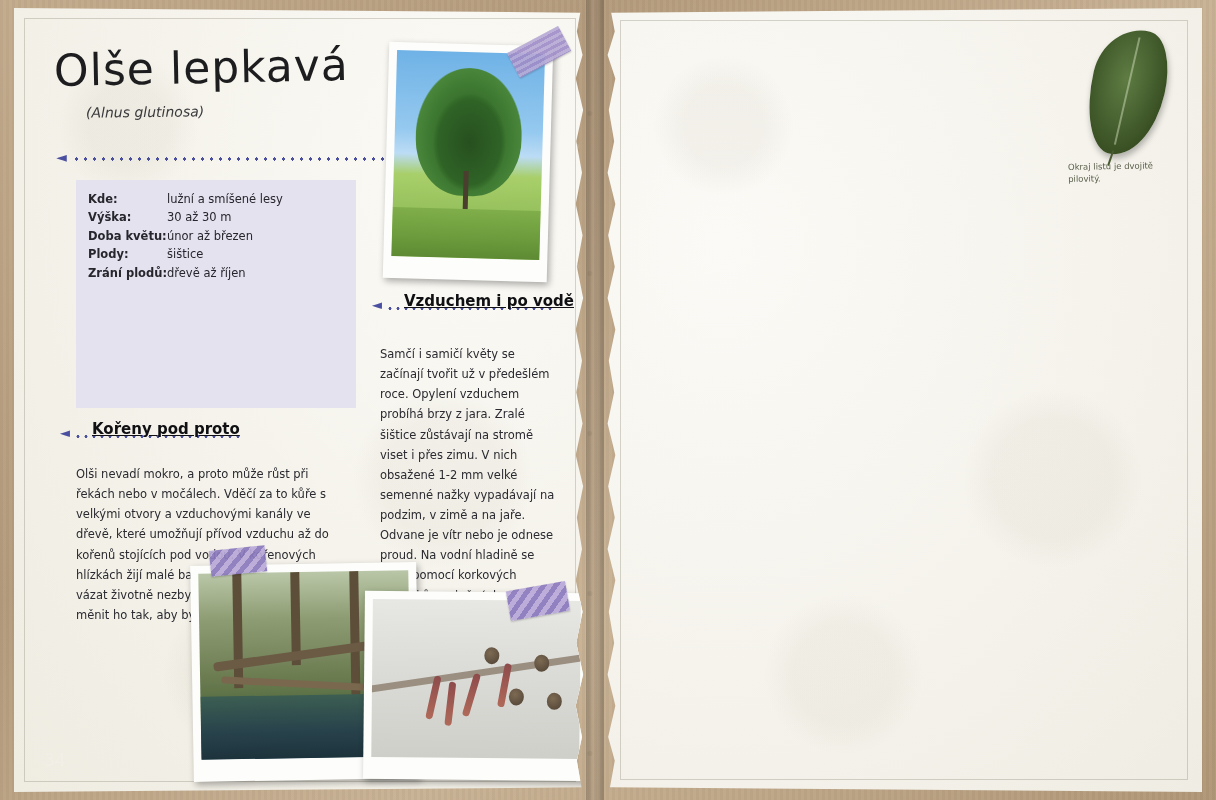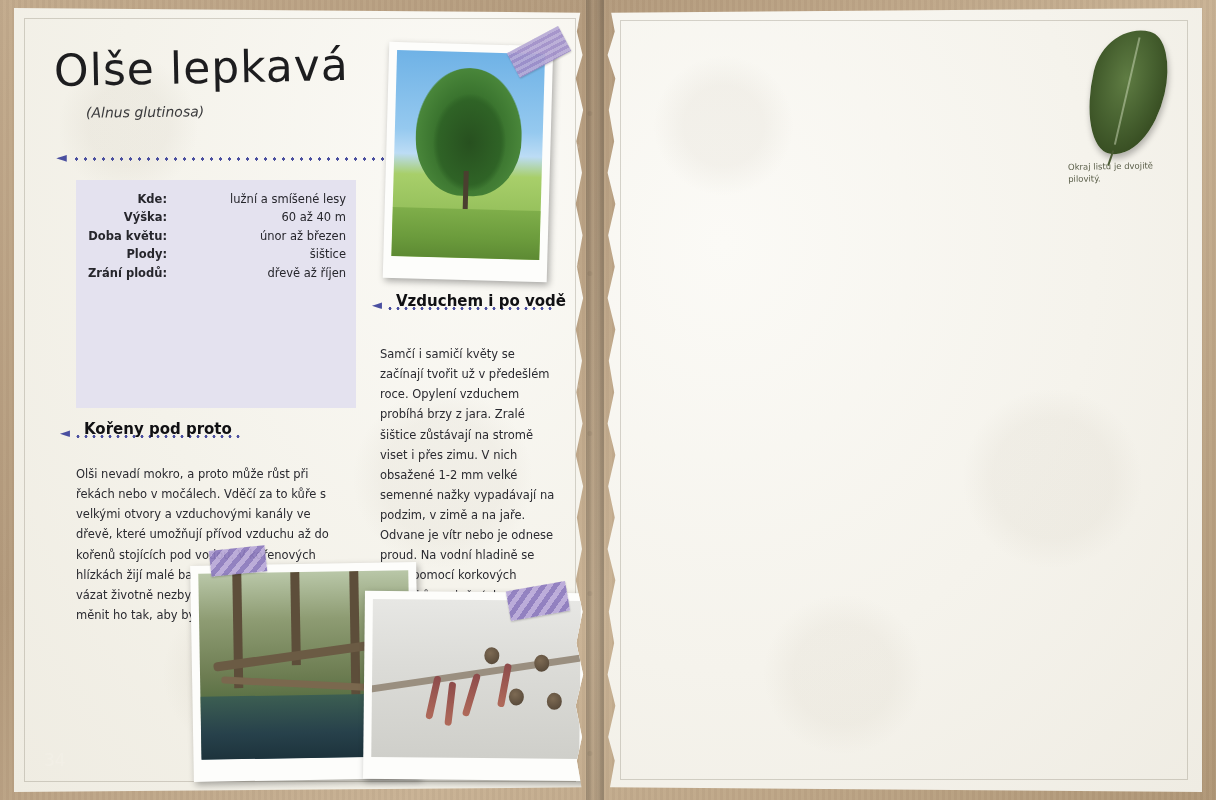--- a/index.html
+++ b/index.html
@@ -66,34 +66,34 @@
 
   .dotline{position:absolute;left:42px;top:146px;width:480px;height:10px;}
   .dotline .arrow{position:absolute;left:0;top:-2px;color:#4a4fa0;font-size:14px;line-height:10px;}
   .dotline .dots{position:absolute;left:16px;top:3px;right:0;height:4px;
     background-image:radial-gradient(circle, #4a4fa0 1.6px, transparent 1.8px);
     background-size:9px 4px;background-repeat:repeat-x;}
 
   
   .factbox{position:absolute;left:62px;top:172px;width:280px;height:228px;
     background:#e4e2ef;border:0;}
-  .factbox table{border-collapse:collapse;margin:10px 0 0 12px;width:258px;text-align:right;}
+  .factbox table{border-collapse:collapse;margin:10px 0 0 12px;width:258px;}
   .factbox td{vertical-align:top;font-size:11.5px;color:#26262c;padding:2px 0;line-height:1.25;}
   .factbox td.k{font-weight:bold;width:74px;white-space:nowrap;}
   .factbox td.v{}
 
   
   .sec{position:absolute;}
   .sec .arw{position:absolute;left:0;top:14px;width:100%;height:8px;}
   .sec .arw .tip{position:absolute;left:0;top:-5px;color:#4a4fa0;font-size:13px;line-height:8px;}
   .sec .arw .ln{position:absolute;left:14px;right:0;top:1px;height:3px;
     background-image:radial-gradient(circle, #4a4fa0 1.4px, transparent 1.6px);
     background-size:8px 3px;background-repeat:repeat-x;}
-  .sec h3{margin:0;position:absolute;left:24px;top:0;font-size:15px;color:#101013;font-weight:bold;
-    background:transparent;padding:0 6px 0 0;white-space:nowrap;}
+  .sec h3{margin:0;position:absolute;left:32px;top:0;font-size:15px;color:#101013;font-weight:bold;
+    background:transparent;padding:0 6px 0 0;white-space:nowrap;text-decoration:underline;}
   .body-txt{position:absolute;font-size:11.5px;line-height:1.75;color:#2a2a30;}
 
   
   .photo{position:absolute;background:#fdfdfb;padding:8px 8px 22px 8px;
     box-shadow:2px 3px 7px rgba(0,0,0,.33);}
   .photo .img{width:100%;height:100%;overflow:hidden;position:relative;}
   .tape{position:absolute;width:56px;height:26px;opacity:.92;
     background:
       repeating-linear-gradient(135deg,#b8a8d8 0 5px,#8b79bd 5px 10px);
     box-shadow:0 1px 2px rgba(0,0,0,.22);}
@@ -172,21 +172,21 @@
 
     <div class="factbox">
       <table>
         <tbody>
             <tr>
           <td class="k">Kde:</td>
           <td class="v">lužní a smíšené lesy</td>
         </tr>
         <tr>
           <td class="k">Výška:</td>
-          <td class="v">60 až 40 m</td>
+          <td class="v">30 až 30 m</td>
         </tr>
         <tr>
           <td class="k">Doba květu:</td>
           <td class="v">únor až březen</td>
         </tr>
         <tr>
           <td class="k">Plody:</td>
           <td class="v">šištice</td>
         </tr>
         <tr>

